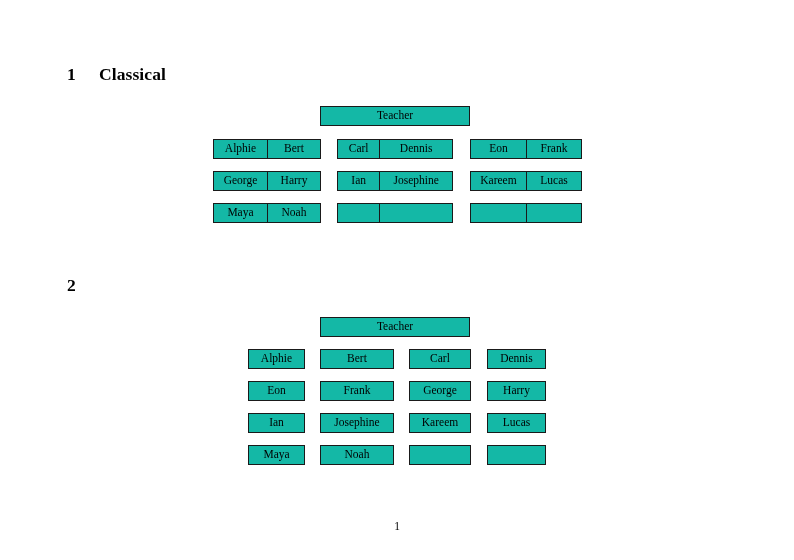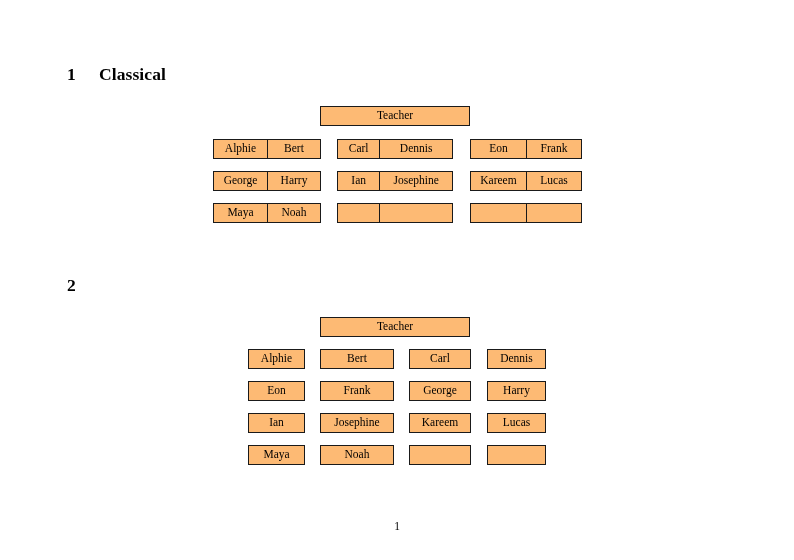--- a/index.html
+++ b/index.html
@@ -44,21 +44,21 @@
   #heading-classical   { left: 67px;  top: 64px; }
   #heading-distributed { left: 67px;  top: 275px; }
 
   
   .grp {
     position: absolute;
     display: flex;
     height: 20px;
     box-sizing: border-box;
     border: 1px solid #1a1a1a;
-    background: #fdba74;
+    background: #14b8a6;
   }
   .cell {
     box-sizing: border-box;
     height: 100%;
     display: flex;
     align-items: center;
     justify-content: center;
     font-size: 11.5px;
     line-height: 1;
     white-space: nowrap;

